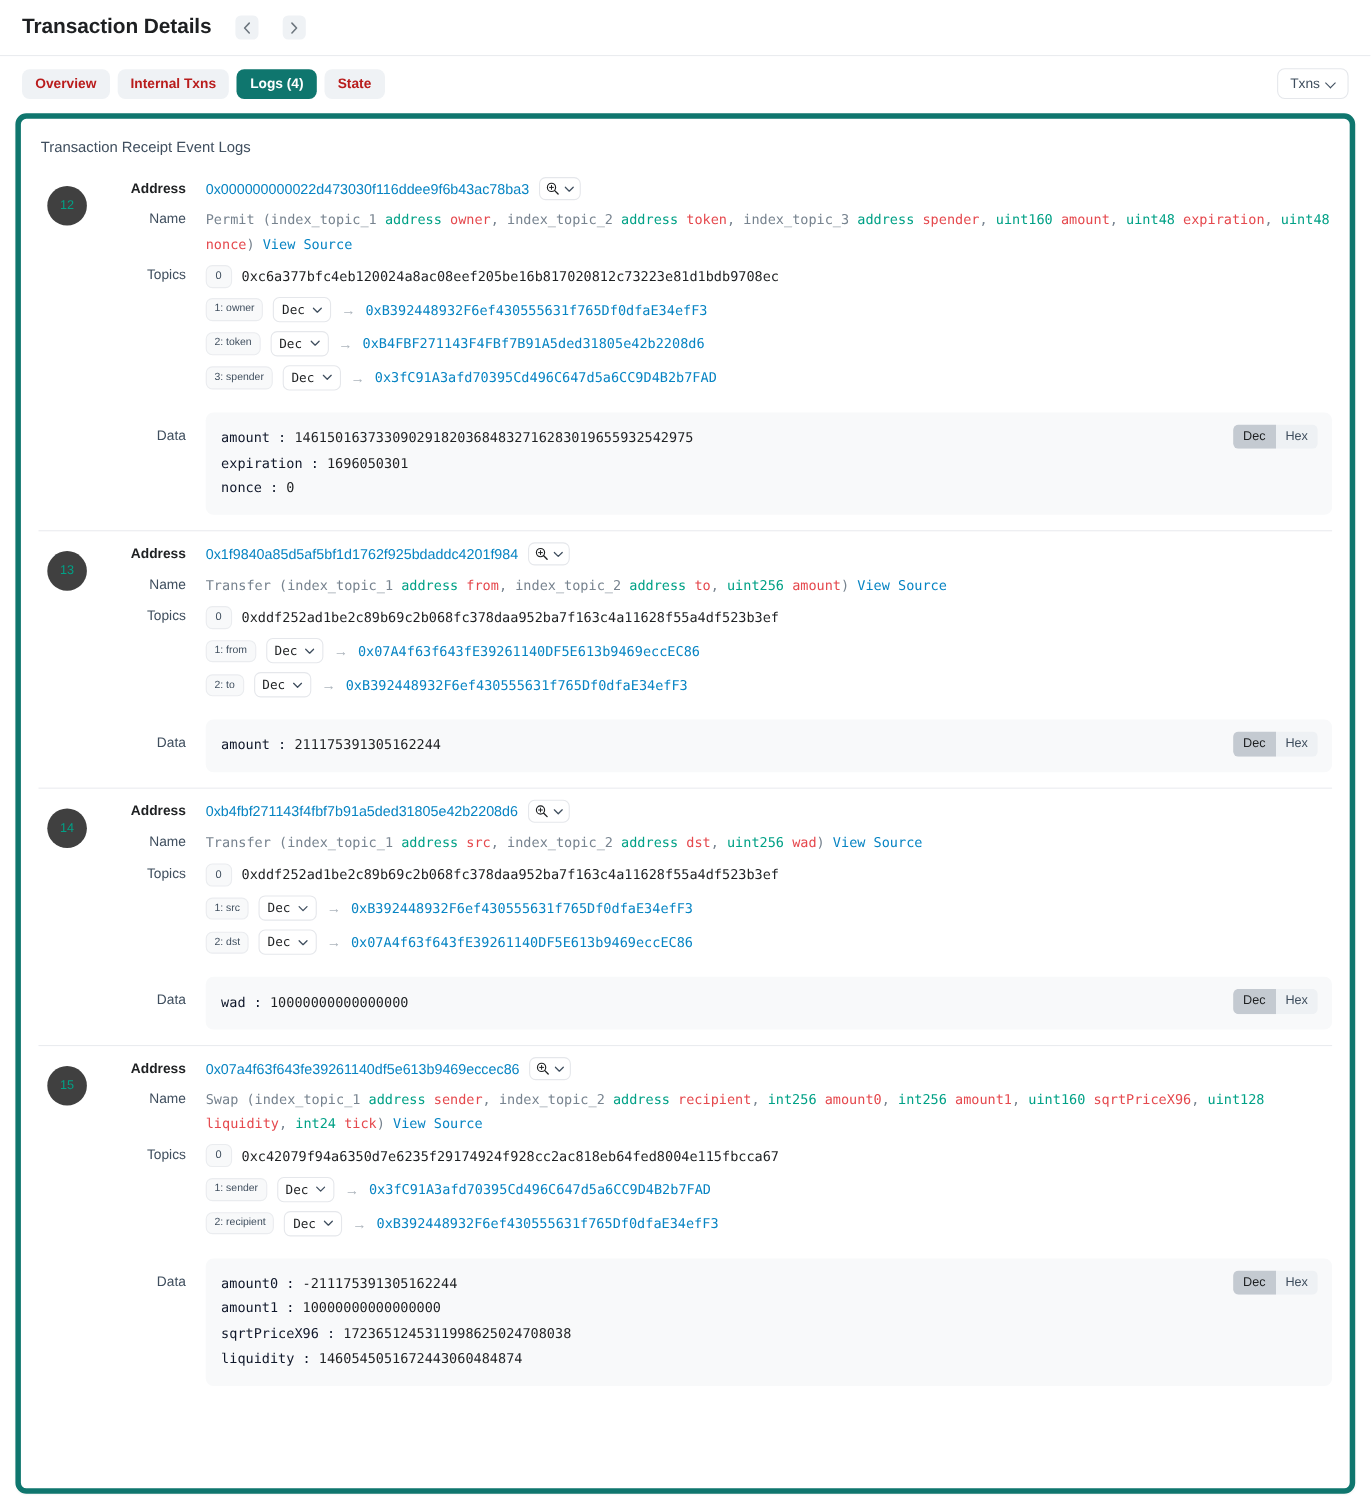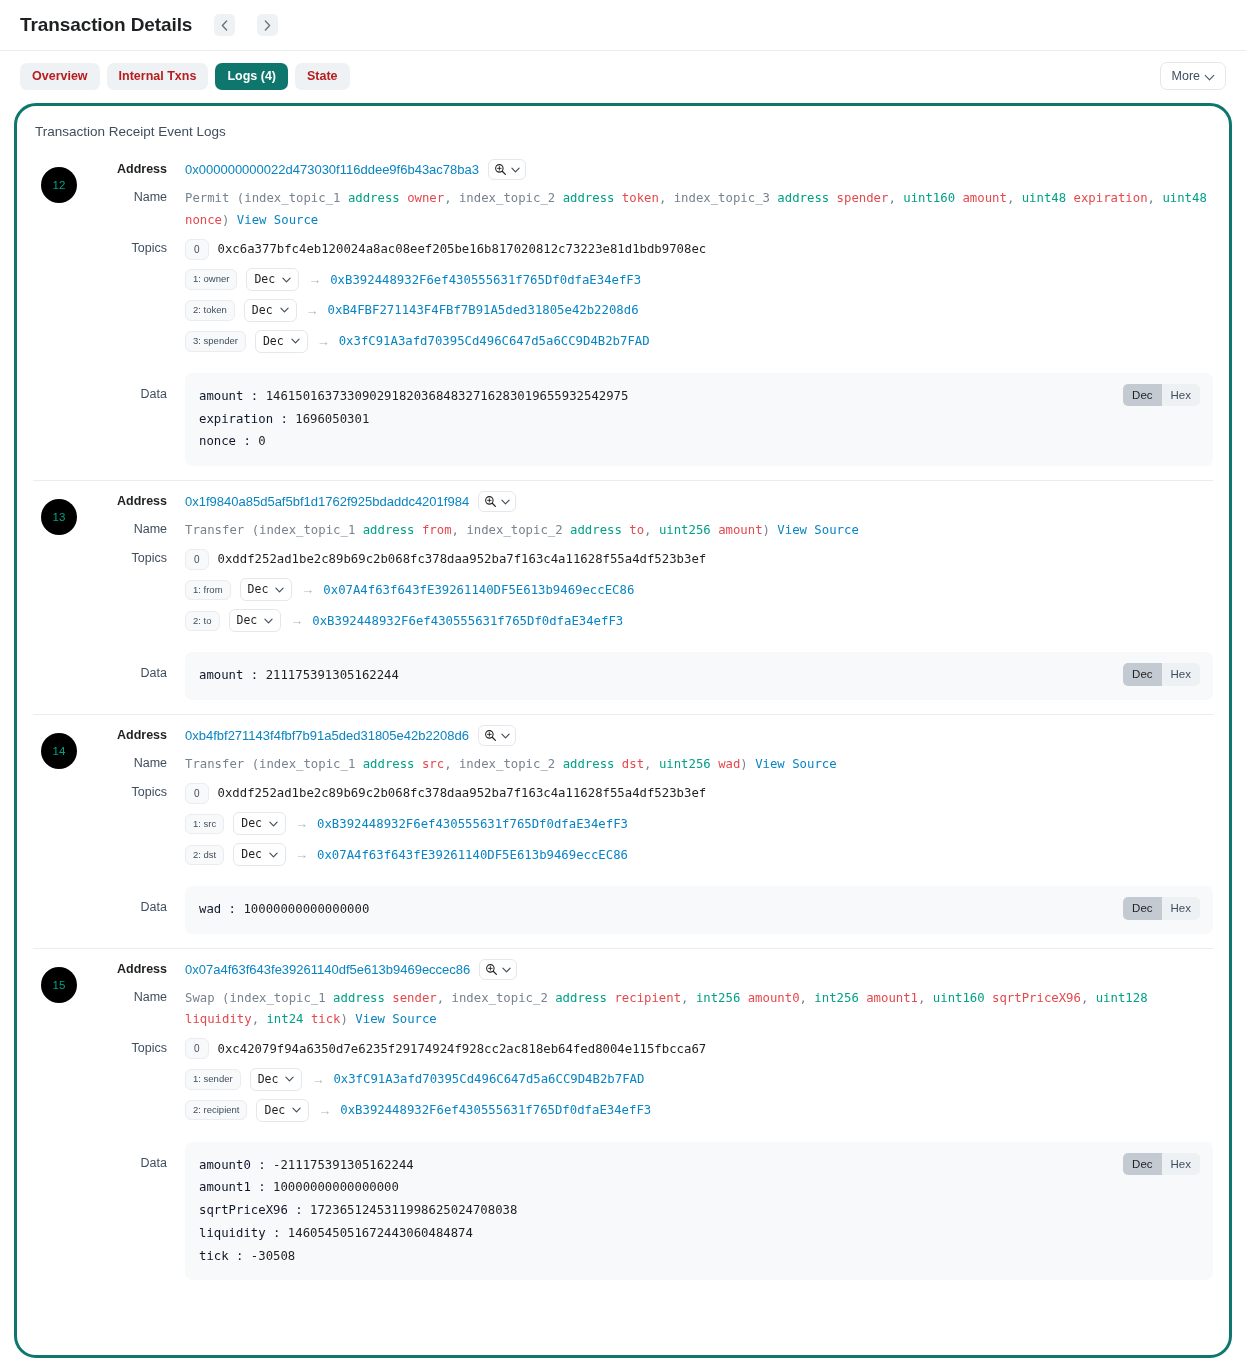--- a/index.html
+++ b/index.html
@@ -47,34 +47,34 @@
   .chev { display: inline-block; width: 8px; height: 8px; position: relative; }
   .chev::after {
     content: ""; position: absolute; left: 0; top: 0;
     width: 6px; height: 6px; border-right: 1.4px solid currentColor;
     border-bottom: 1.4px solid currentColor; transform: rotate(45deg);
   }
 
   
   .card {
     margin: 0 14px 28px 14px;
-    border: 3px solid #0f766e; border-radius: 22px; background: #fff;
+    border: 5px solid #0f766e; border-radius: 10px; background: #fff;
     box-shadow: 0 1px 2px rgba(0,0,0,0.035);
     padding: 16px 16px 46px 16px;
     min-height: 1255px;
   }
   .card-title { font-size: 13.5px; color: #3f4e5e; padding: 2px 0 10px 2px; }
 
   
   .log { display: flex; position: relative; padding: 10px 0 14px 0; }
   .log + .log { border-top: 1px solid #eaecef; }
   .idx-col { width: 64px; flex: 0 0 64px; padding-top: 8px; }
   .idx-badge {
     width: 36px; height: 36px; border-radius: 50%;
-    background: #000000; color: #00a186;
+    background: #404040; color: #00a186;
     font-size: 11.5px; display: flex; align-items: center; justify-content: center;
     margin-left: 8px;
   }
   .log-body { flex: 1 1 auto; min-width: 0; }
 
   .row { display: flex; align-items: flex-start; margin-bottom: 7px; }
   .row-label {
     width: 88px; flex: 0 0 88px; text-align: right; padding-right: 18px;
     font-size: 12.5px; color: #3f4e5e; padding-top: 3px;
   }
@@ -169,21 +169,21 @@
   <div class="head-rule"></div>
 
   <div class="tabbar">
     <div class="tabs">
       <button class="tab">Overview</button>
       <button class="tab">Internal Txns</button>
       <button class="tab active">Logs (4)</button>
       <button class="tab">State</button>
     </div>
     <button class="more-btn">
-      <span>More</span>
+      <span>Txns</span>
       <span class="chev"></span>
     </button>
   </div>
 
   <div class="card">
     <div class="card-title">Transaction Receipt Event Logs</div>
     <div id="logs-container">
         <div class="log">
           <div class="idx-col">
           <div class="idx-badge">12</div>
@@ -438,21 +438,20 @@
                 </div>
               </div>
         </div>
             <div class="data-row">
           <div class="row-label">Data</div>
           <div class="data-box">
             <div class="data-line"><span class="k">amount0 :</span> -211175391305162244</div>
                 <div class="data-line"><span class="k">amount1 :</span> 10000000000000000</div>
                 <div class="data-line"><span class="k">sqrtPriceX96 :</span> 1723651245311998625024708038</div>
                 <div class="data-line"><span class="k">liquidity :</span> 1460545051672443060484874</div>
-                <div class="data-line"><span class="k">tick :</span> -30508</div>
             <span class="toggle">
               <span class="tg-on">Dec</span>
               <span class="tg-off">Hex</span>
             </span>
           </div>
         </div>
           </div>
         </div>
       </div>
   </div>

